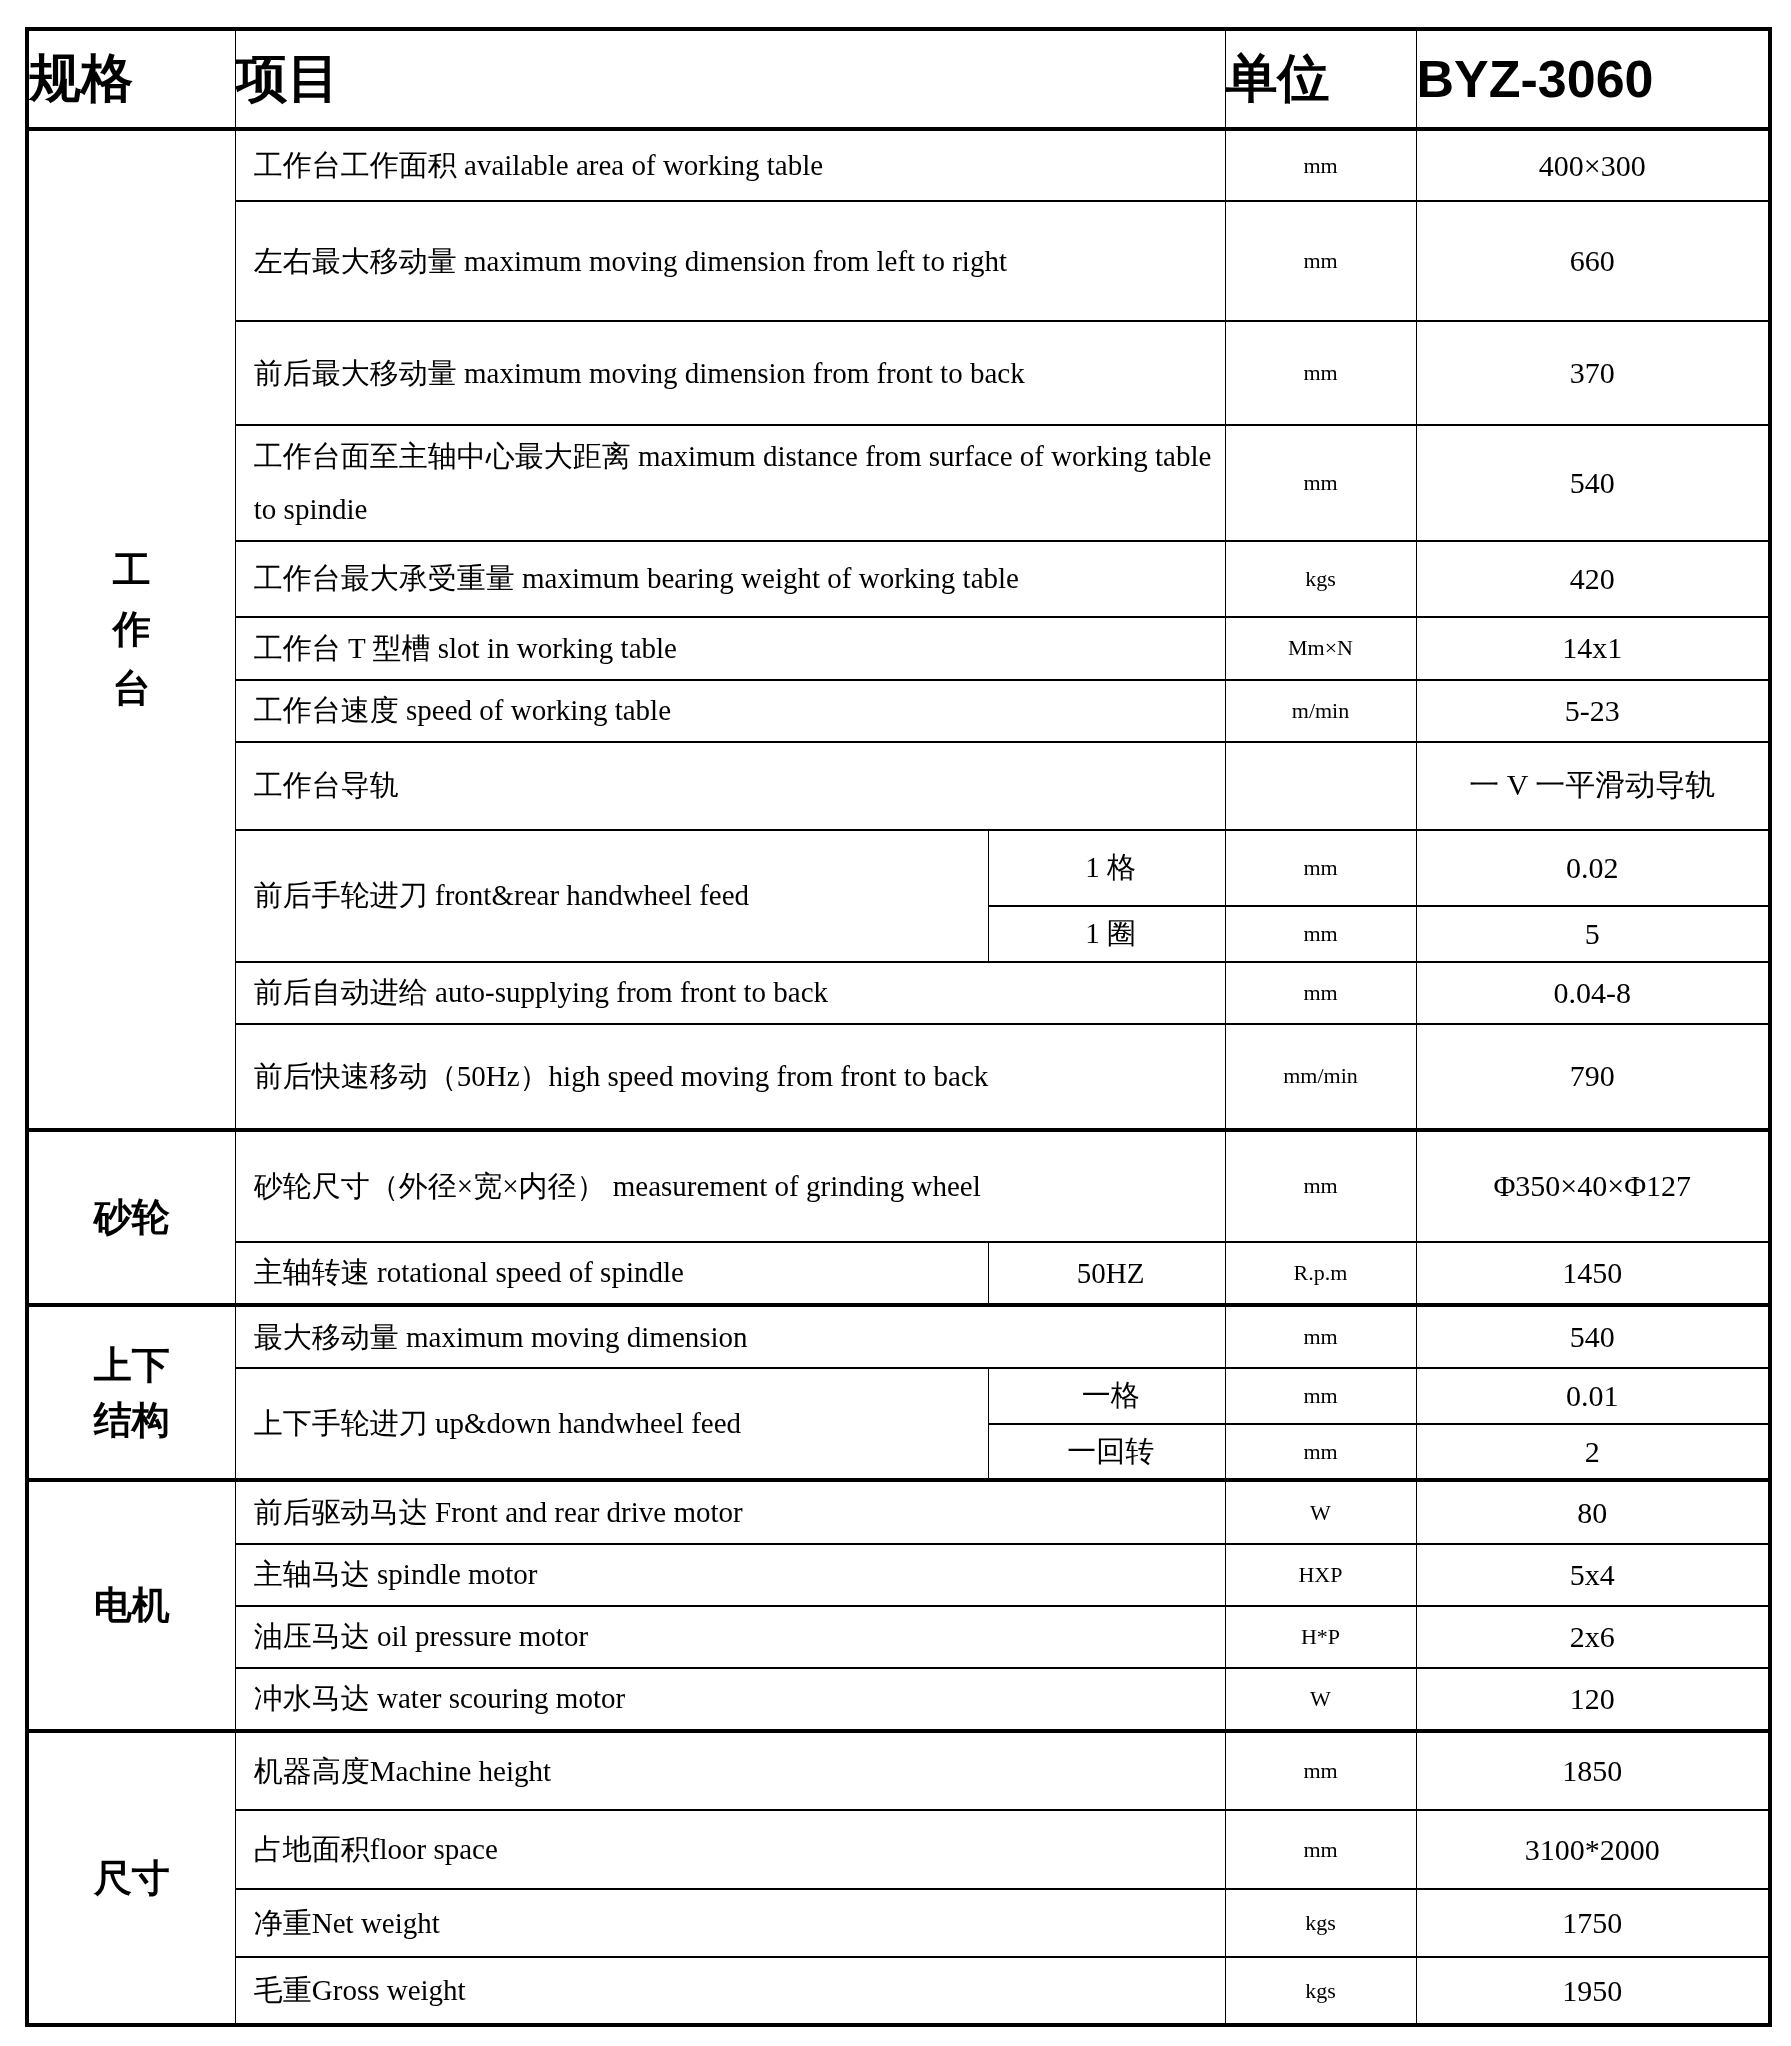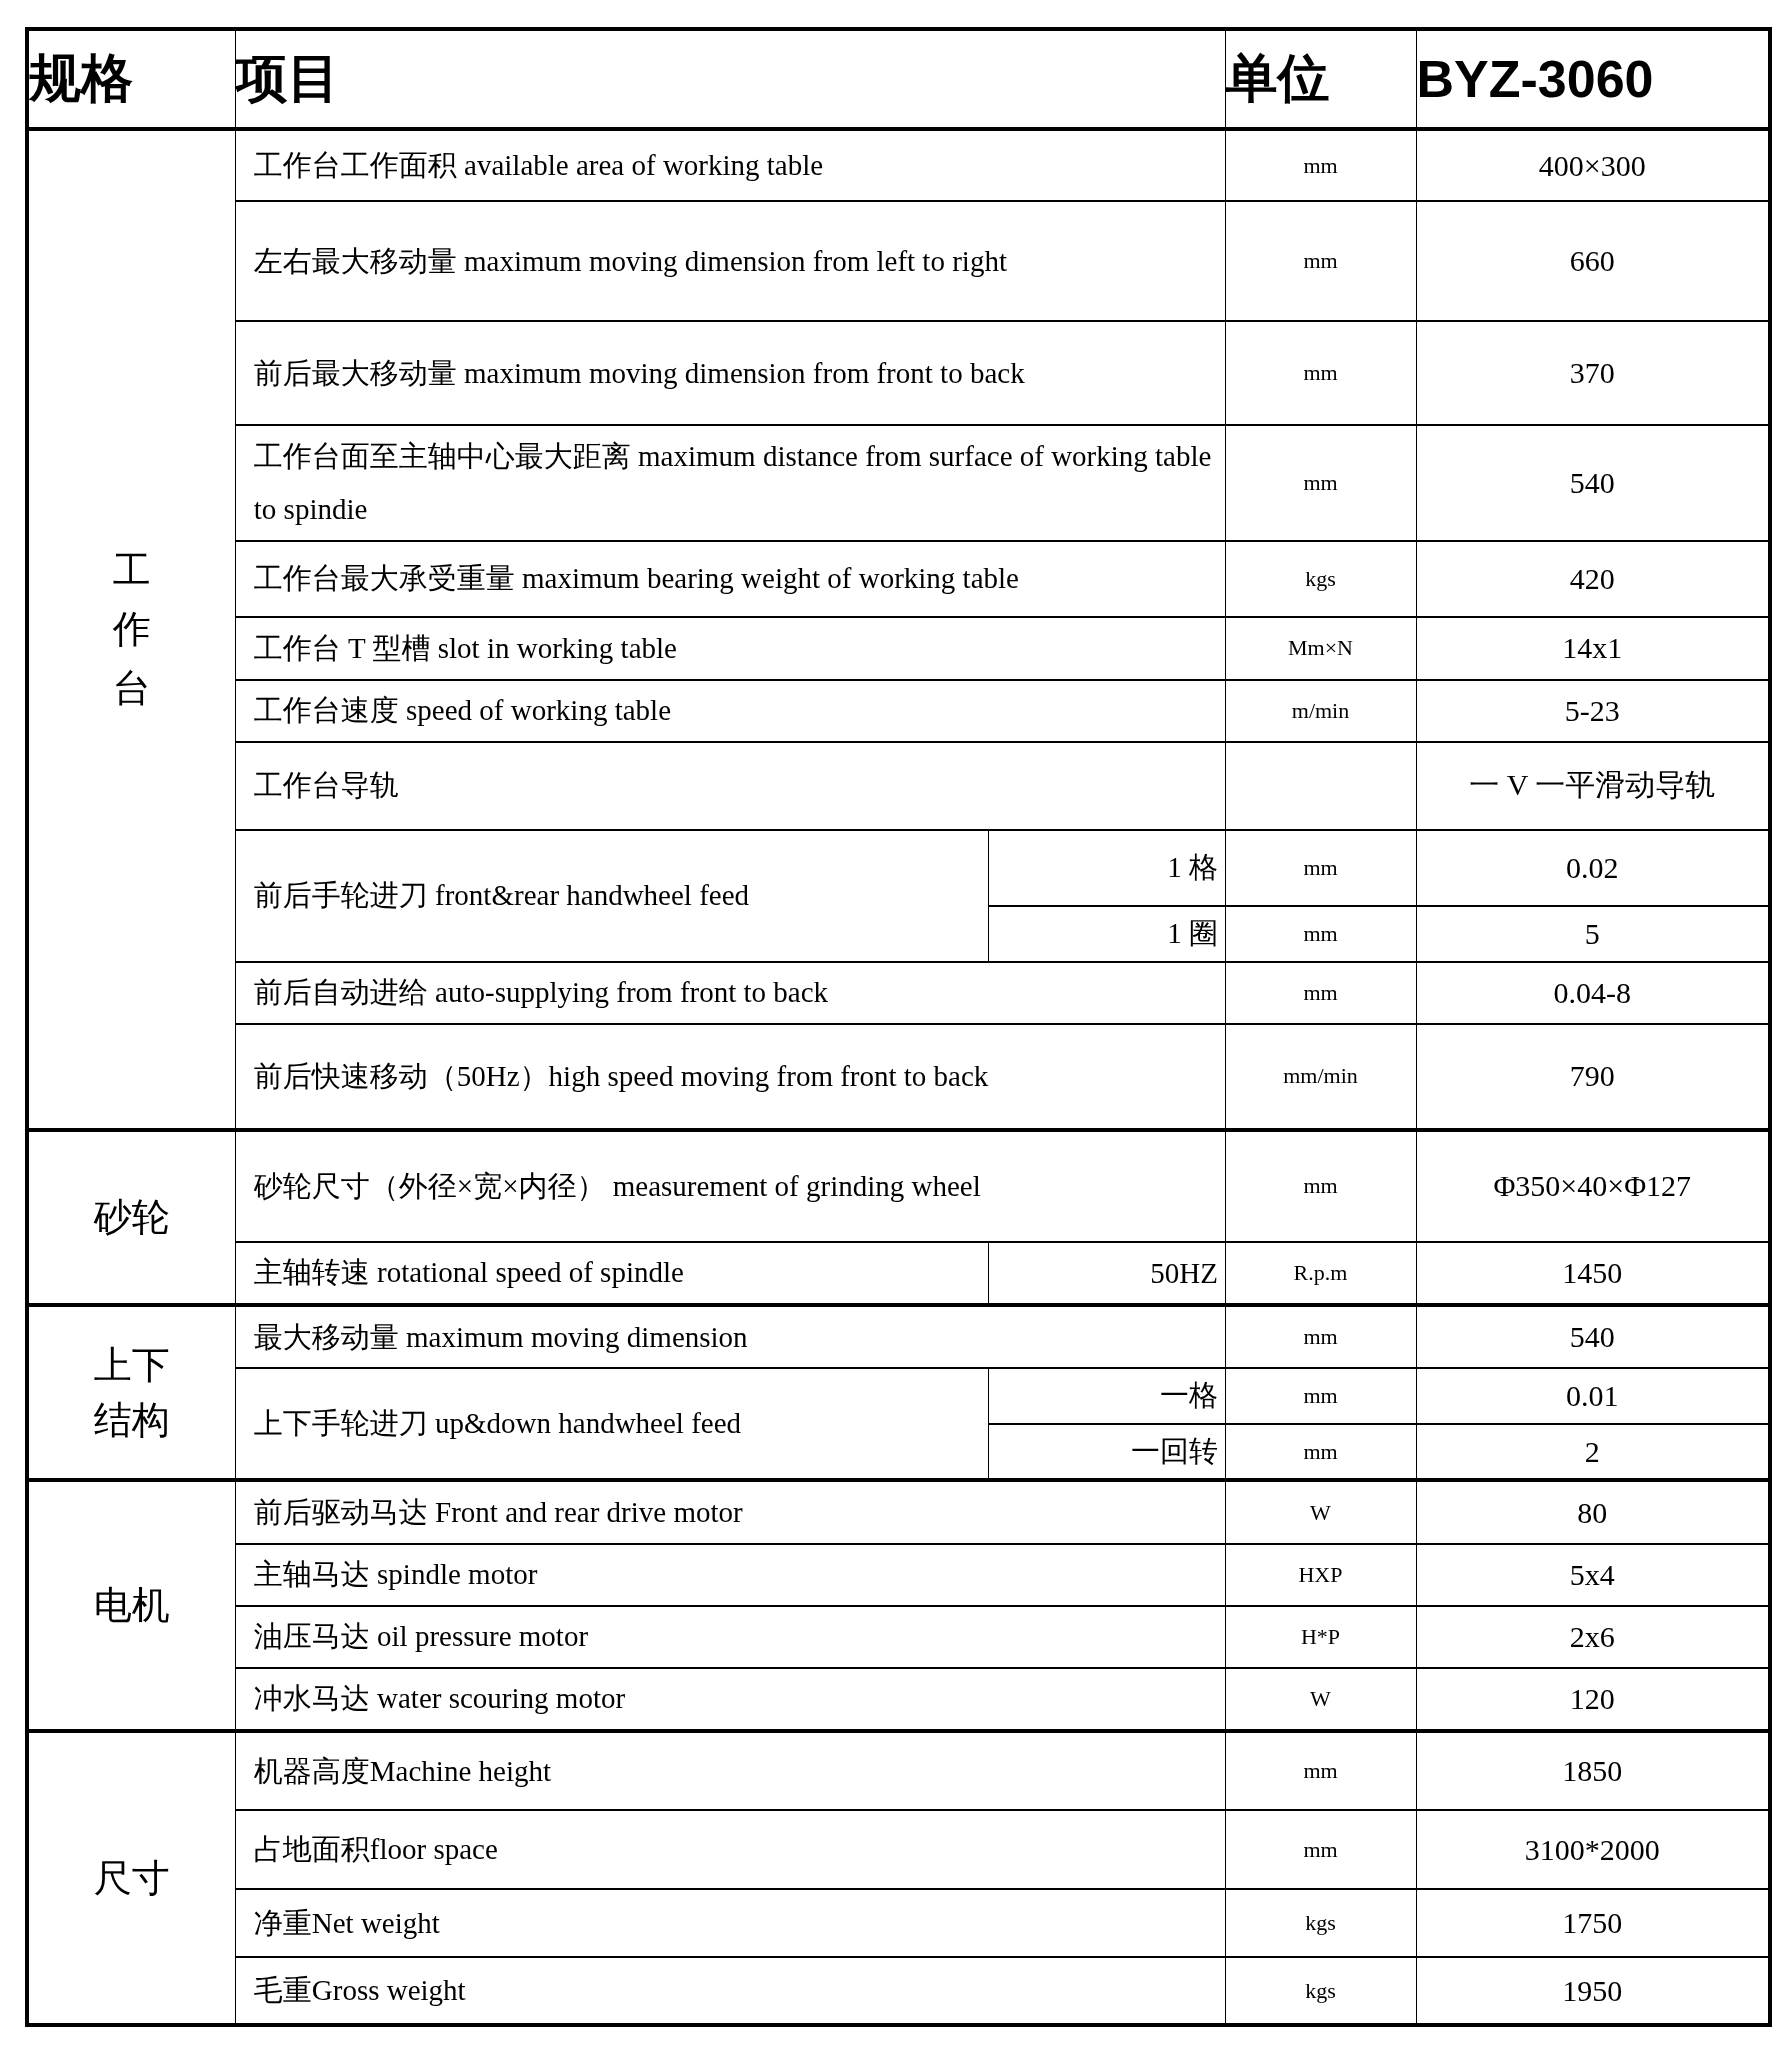--- a/index.html
+++ b/index.html
@@ -3,26 +3,26 @@
 <meta charset="utf-8">
 <style>
   html,body{margin:0;padding:0;background:#fff;color:#000;}
   body{width:1792px;height:2046px;font-family:"Liberation Serif","DejaVu Serif",serif;}
   .wrap{padding:27.4px 25px 0 25px;}
   table{border-collapse:collapse;width:1742px;table-layout:fixed;border:4.2px solid #000;}
   th,td{border:2.5px solid #000;border-left-width:1.7px;border-right-width:1.7px;padding:0;overflow:hidden;}
   thead th{border-bottom-width:4.2px;font-family:"Liberation Sans","DejaVu Sans",sans-serif;
            font-weight:bold;font-size:52px;text-align:left;vertical-align:middle;}
   tr.gsep>td{border-top-width:4.2px;}
-  .grp{font-family:"Liberation Sans","DejaVu Sans",sans-serif;font-weight:normal;font-size:38px;
+  .grp{font-family:"Liberation Sans","DejaVu Sans",sans-serif;font-weight:bold;font-size:38px;
        text-align:center;vertical-align:middle;}
   .vstack{width:1.15em;margin:0 auto;word-break:break-all;line-height:1.55;text-align:center;}
   .v2{width:2.3em;margin:17px auto;word-break:break-all;line-height:1.45;text-align:center;}
   .item{text-align:left;padding:3.3px 10px 3.3px 18.3px;font-size:29px;line-height:1.85;vertical-align:middle;}
-  .sub{text-align:right;padding:0 6.6px 0 15px;font-size:29px;vertical-align:middle;}
+  .sub{text-align:center;padding:0 6.6px 0 15px;font-size:29px;vertical-align:middle;}
   .unit{text-align:center;font-size:22px;vertical-align:middle;}
   .val{text-align:center;font-size:30px;vertical-align:middle;}
 </style>
 </head>
 <body>
 
 <div class="wrap">
   <table>
     <colgroup>
       <col style="width:208px">

